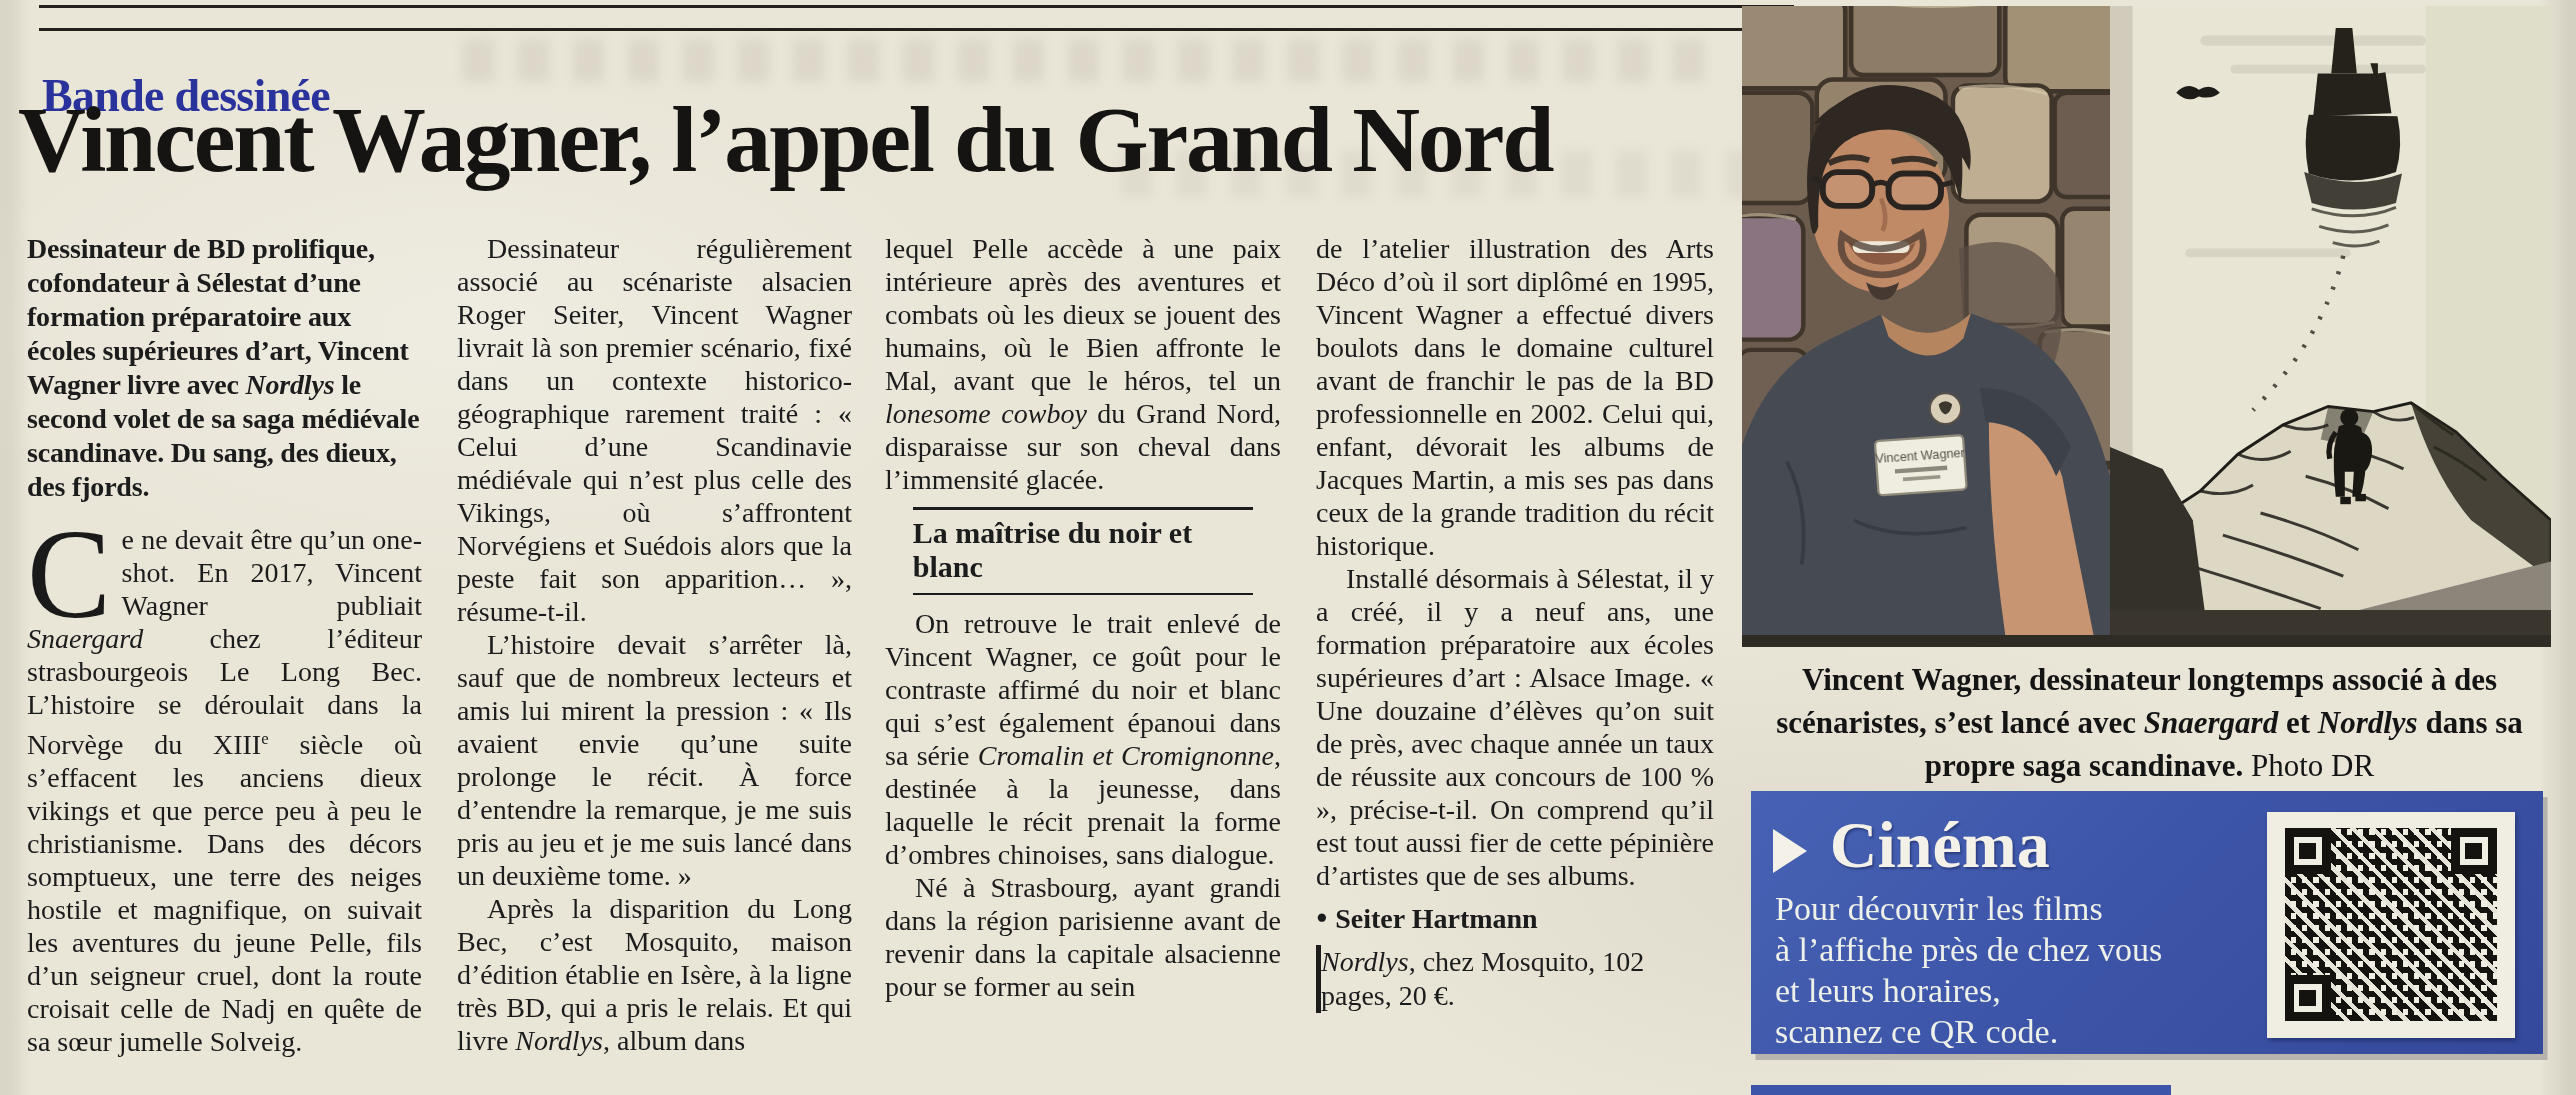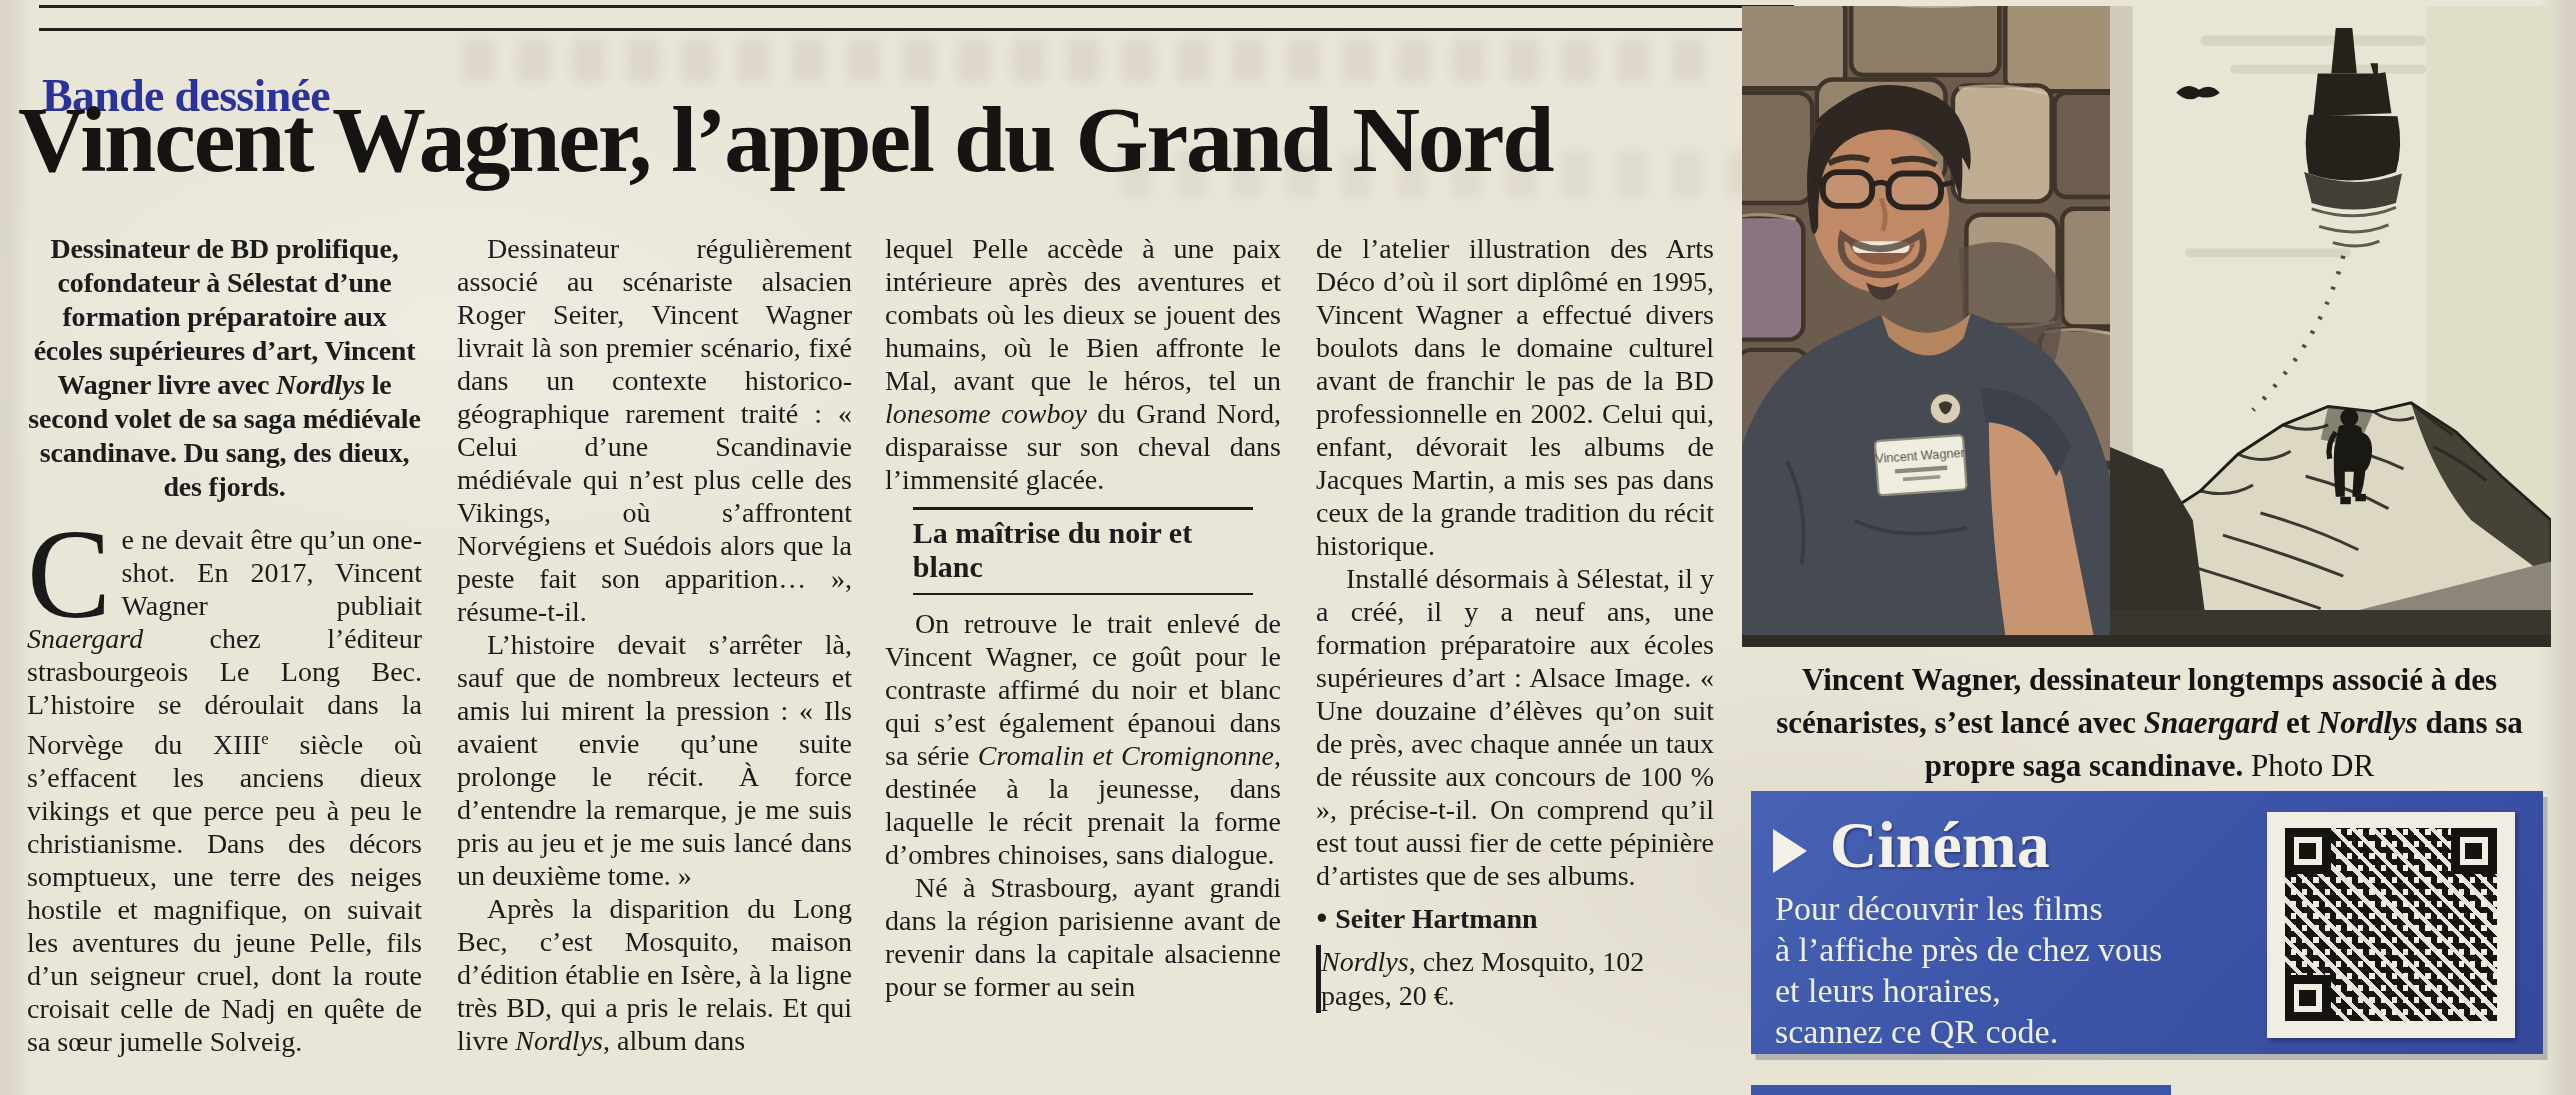--- a/index.html
+++ b/index.html
@@ -24,21 +24,21 @@
     position:absolute;left:18px;top:88px;margin:0;font-size:94px;font-weight:bold;
     letter-spacing:-2.2px;color:#151412;white-space:nowrap;line-height:1.1;
   }
   .col{position:absolute;top:232px;height:861px;overflow:hidden;
        font-size:28px;line-height:33px;text-align:justify;hyphens:auto;}
   .c1{left:27px;width:395px;}
   .c2{left:457px;width:395px;}
   .c3{left:885px;width:396px;}
   .c4{left:1316px;width:398px;}
   .col p{margin:0;}
-  .intro{font-weight:bold;font-size:28px;line-height:34px;text-align:center;
+  .intro{font-weight:bold;font-size:28px;line-height:34px;text-align:left;
          letter-spacing:-0.2px;margin-bottom:19.4px !important;}
   .dropcap{float:left;font-size:126px;line-height:93px;padding:4.5px 10.5px 0 0;color:#1a1a1a;}
   .ind{text-indent:30px;}
   .subhead{
     width:86%;margin:10.5px auto 12px auto;padding:6px 0 9px 0;text-align:left;
     font-weight:bold;font-size:30px;line-height:34px;
     border-top:3px solid #1c1c1c;border-bottom:2.2px solid #1c1c1c;text-indent:0;
   }
   .byline{margin-top:7.5px !important;font-weight:bold;font-size:28px;text-align:left;}
   .byline .bullet{font-size:19.4px;vertical-align:4.5px;margin-right:7.5px;}

